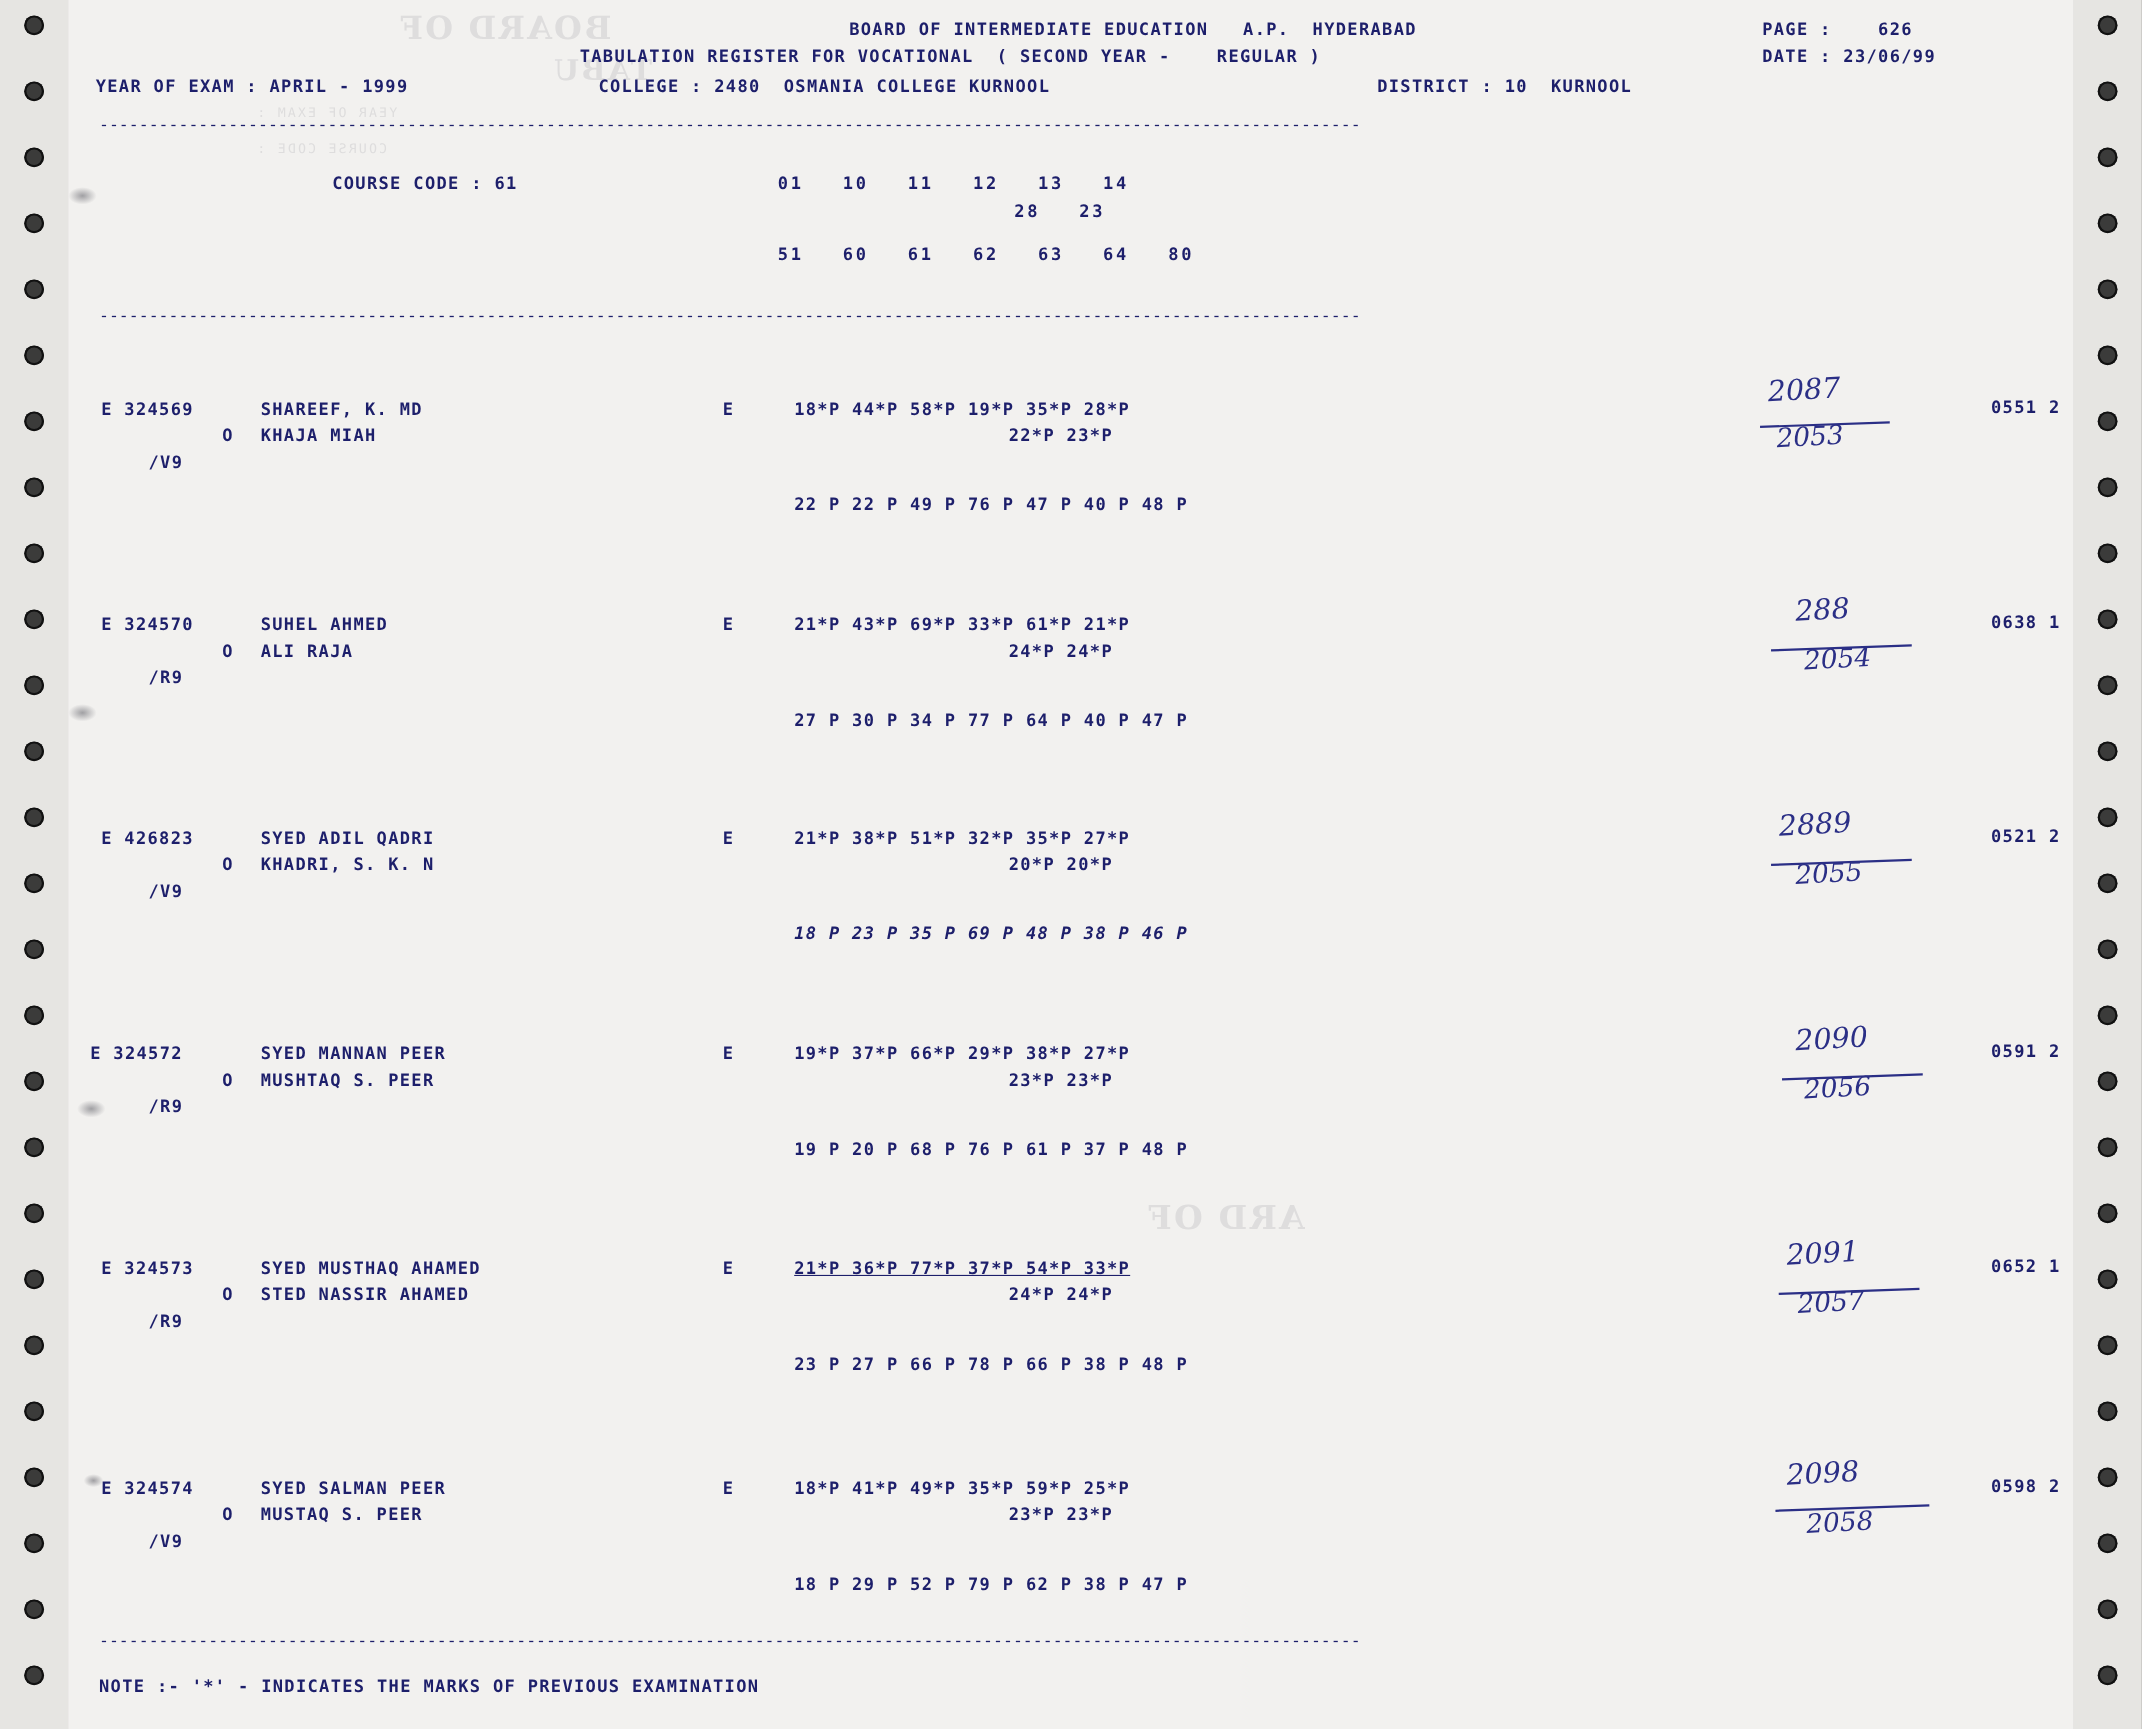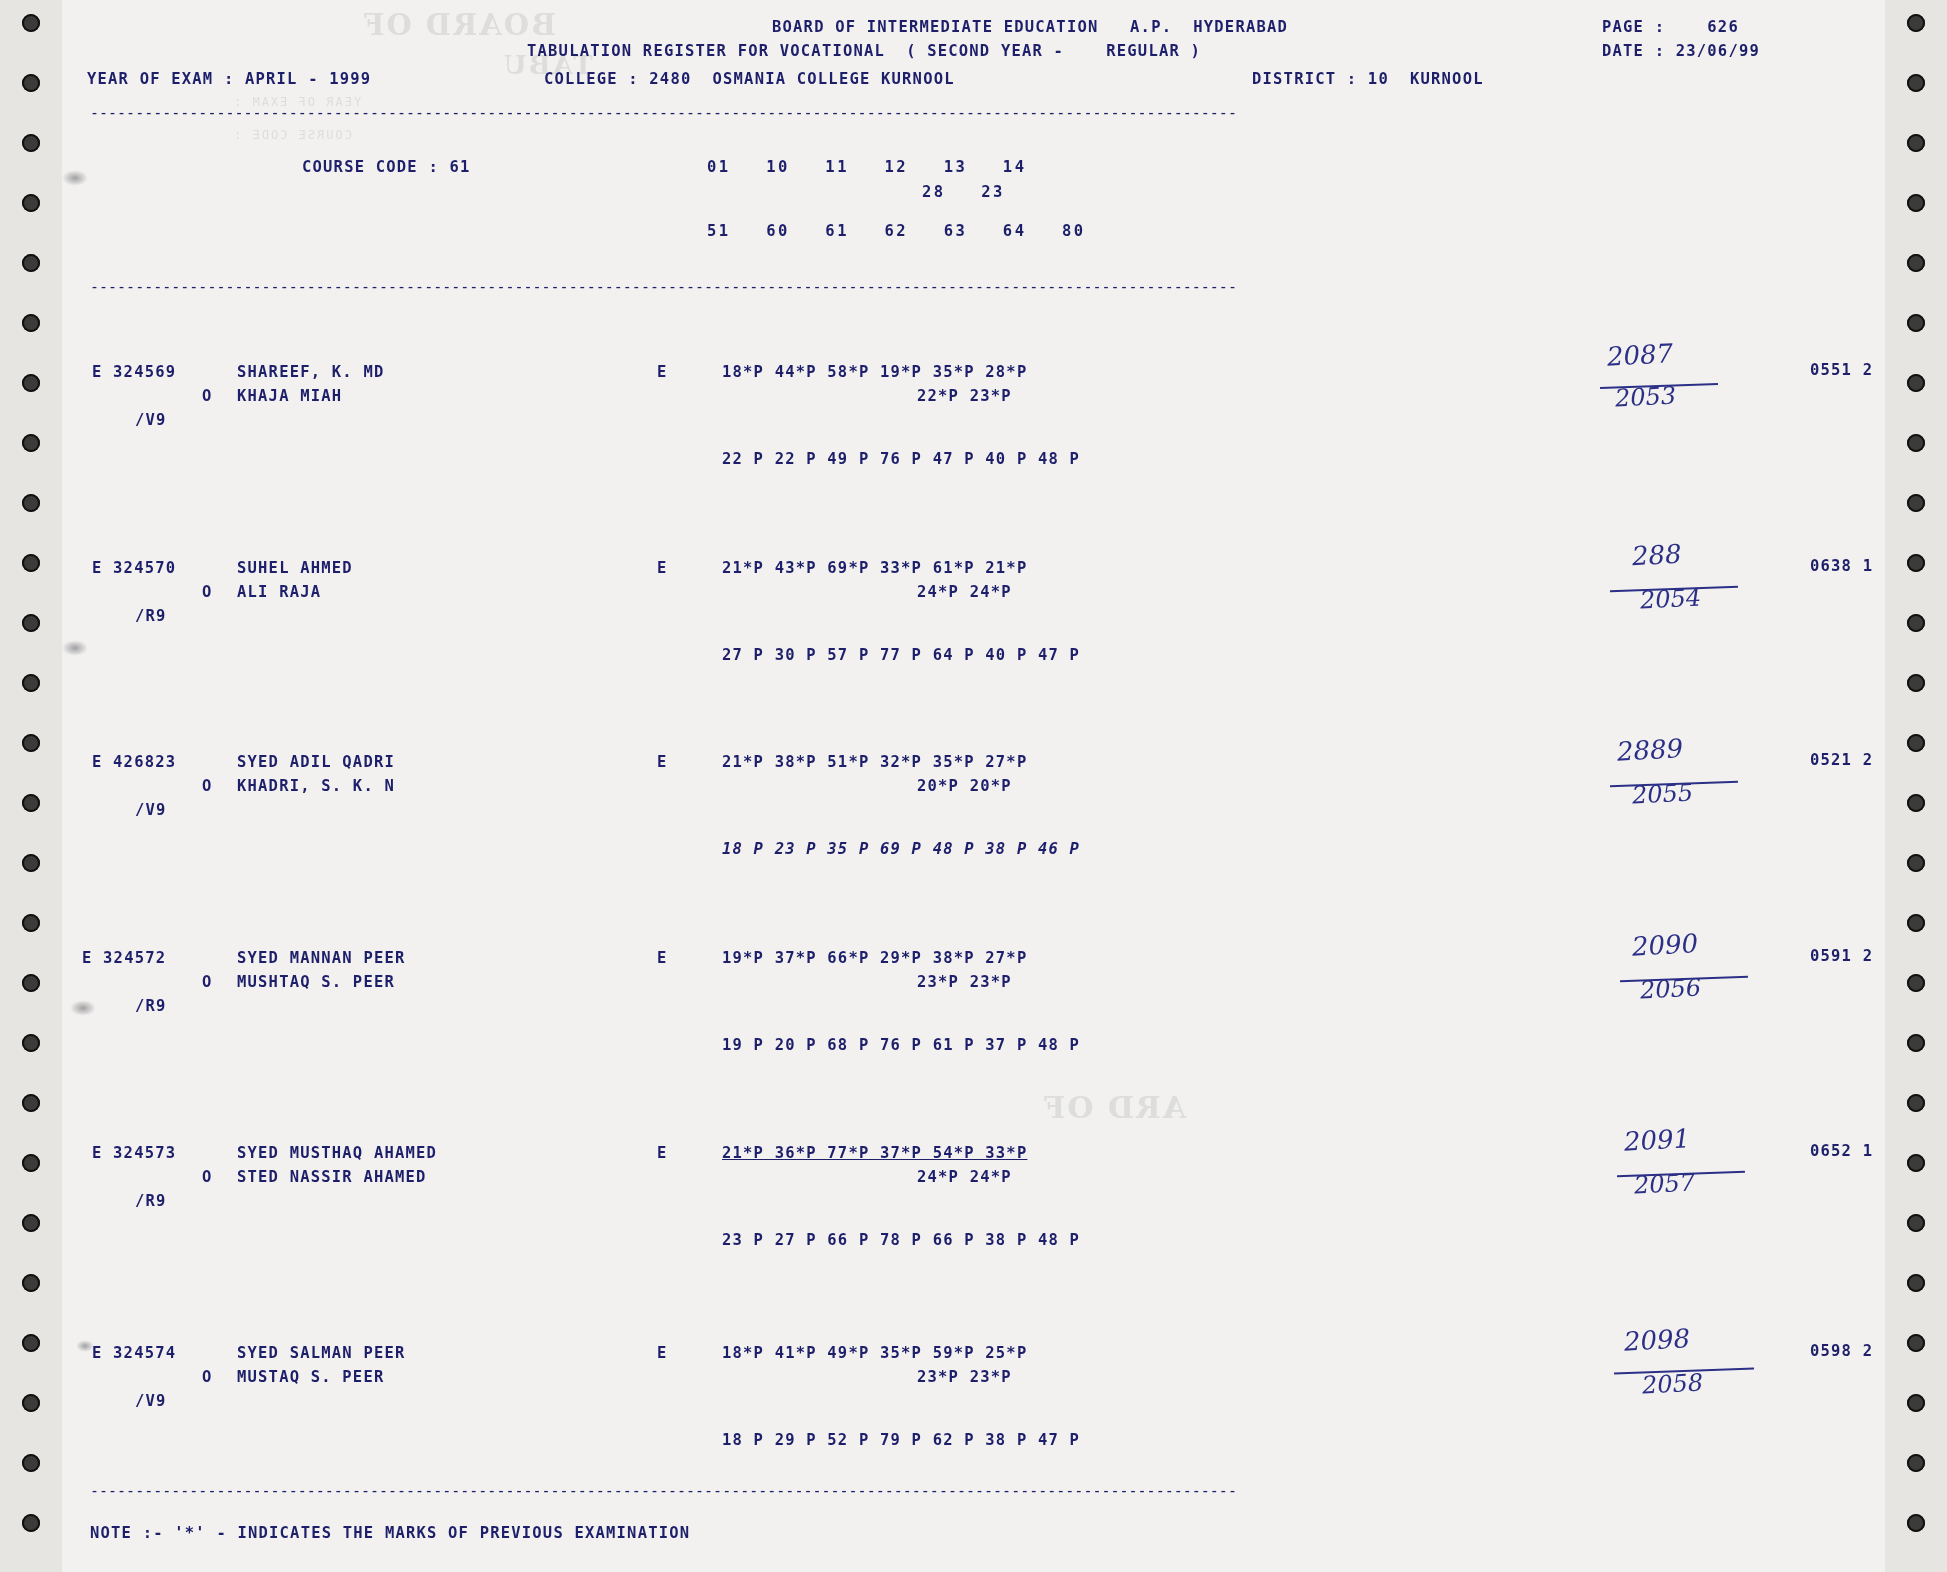--- a/index.html
+++ b/index.html
@@ -203,21 +203,21 @@
     <div class="txt" style="left:1748px; top:361px;">0551 2</div>
 
     <div class="txt" style="left:30px; top:559px;">E 324570</div>
     <div class="txt" style="left:175px; top:559px;">SUHEL AHMED</div>
     <div class="txt" style="left:140px; top:583px;">O</div>
     <div class="txt" style="left:175px; top:583px;">ALI RAJA</div>
     <div class="txt" style="left:73px; top:607px;">/R9</div>
     <div class="txt" style="left:595px; top:559px;">E</div>
     <div class="txt" style="left:660px; top:559px;">21*P 43*P 69*P 33*P 61*P 21*P</div>
     <div class="txt" style="left:855px; top:583px;">24*P 24*P</div>
-    <div class="txt" style="left:660px; top:646px;">27 P 30 P 57 P 77 P 64 P 40 P 47 P</div>
+    <div class="txt" style="left:660px; top:646px;">27 P 30 P 34 P 77 P 64 P 40 P 47 P</div>
     <div class="hand" style="left:1570px; top:540px;">288</div>
     <div class="hline" style="left:1548px; top:588px; width:128px;"></div>
     <div class="hand" style="left:1578px; top:585px; font-size:24px;">2054</div>
     <div class="txt" style="left:1748px; top:557px;">0638 1</div>
 
     <div class="txt" style="left:30px; top:753px;">E 426823</div>
     <div class="txt" style="left:175px; top:753px;">SYED ADIL QADRI</div>
     <div class="txt" style="left:140px; top:777px;">O</div>
     <div class="txt" style="left:175px; top:777px;text-align:center;">KHADRI, S. K. N</div>
     <div class="txt" style="left:73px; top:801px;">/V9</div>

